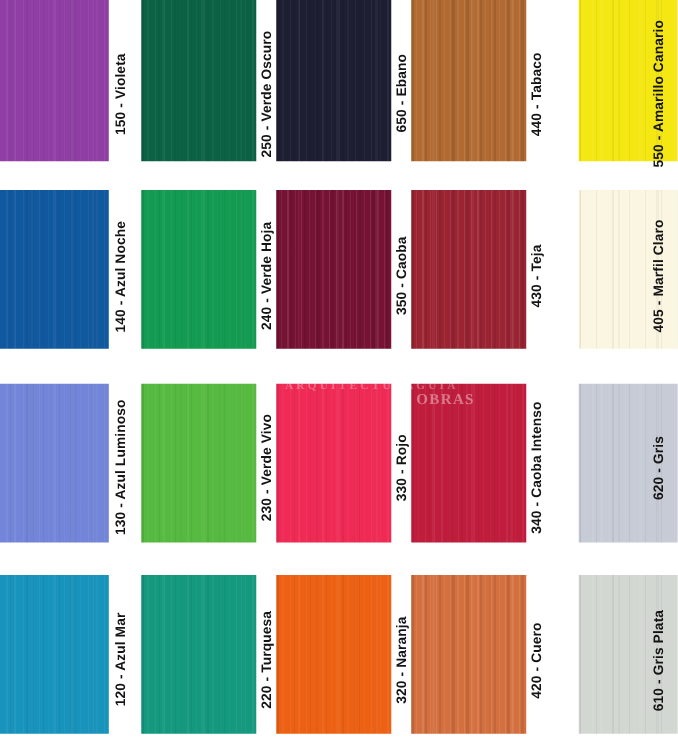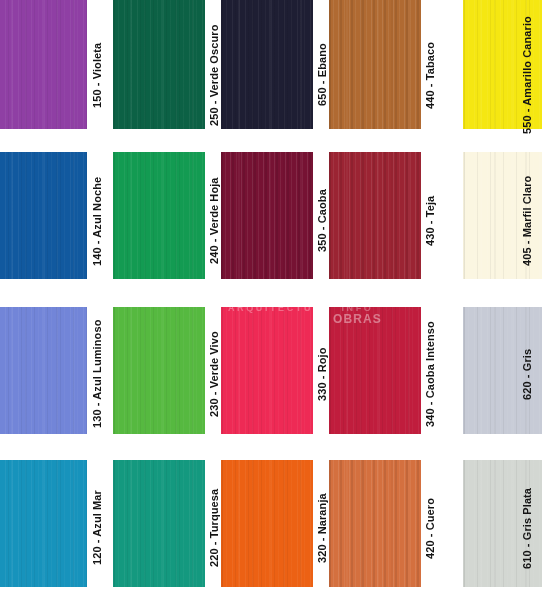--- a/index.html
+++ b/index.html
@@ -111,24 +111,23 @@
     font-weight: bold;
     letter-spacing: 0.1px;
     color: #141414;
     line-height: 1;
   }
 
   .watermark {
     position: absolute;
     pointer-events: none;
     color: rgba(255,255,255,0.42);
-    font-family: Liberation Sans, sans-serif;
+    font-family: Liberation Serif, serif;
     white-space: nowrap;
     line-height: 1.15;
-    text-align: center;
   }
   .wm-top {
     font-size: 9px;
     font-weight: bold;
     letter-spacing: 2.6px;
     color: rgba(255,255,255,0.30);
   }
   .wm-bottom {
     font-size: 12px;
     font-weight: bold;
@@ -277,16 +276,16 @@
       <div class="swatch" style="background: rgb(211, 215, 210);">
         <div class="grain"></div>
         <div class="grain2"></div>
       </div>
     </div>
     <div class="label" style="left: 522px; top: 472px; height: 112px; display: flex; align-items: center; justify-content: center;">610 - Gris Plata</div>
     <div class="watermark" style="left: 228px; top: 303px;">
       <div class="wm-top">ARQUITECTURA</div>
     </div>
     <div class="watermark" style="left: 333px; top: 303px;">
-      <div class="wm-top">INFO</div>
+      <div class="wm-top">GUIA</div>
       <div class="wm-bottom">OBRAS</div>
     </div>
   </div>
 
 </body></html>

